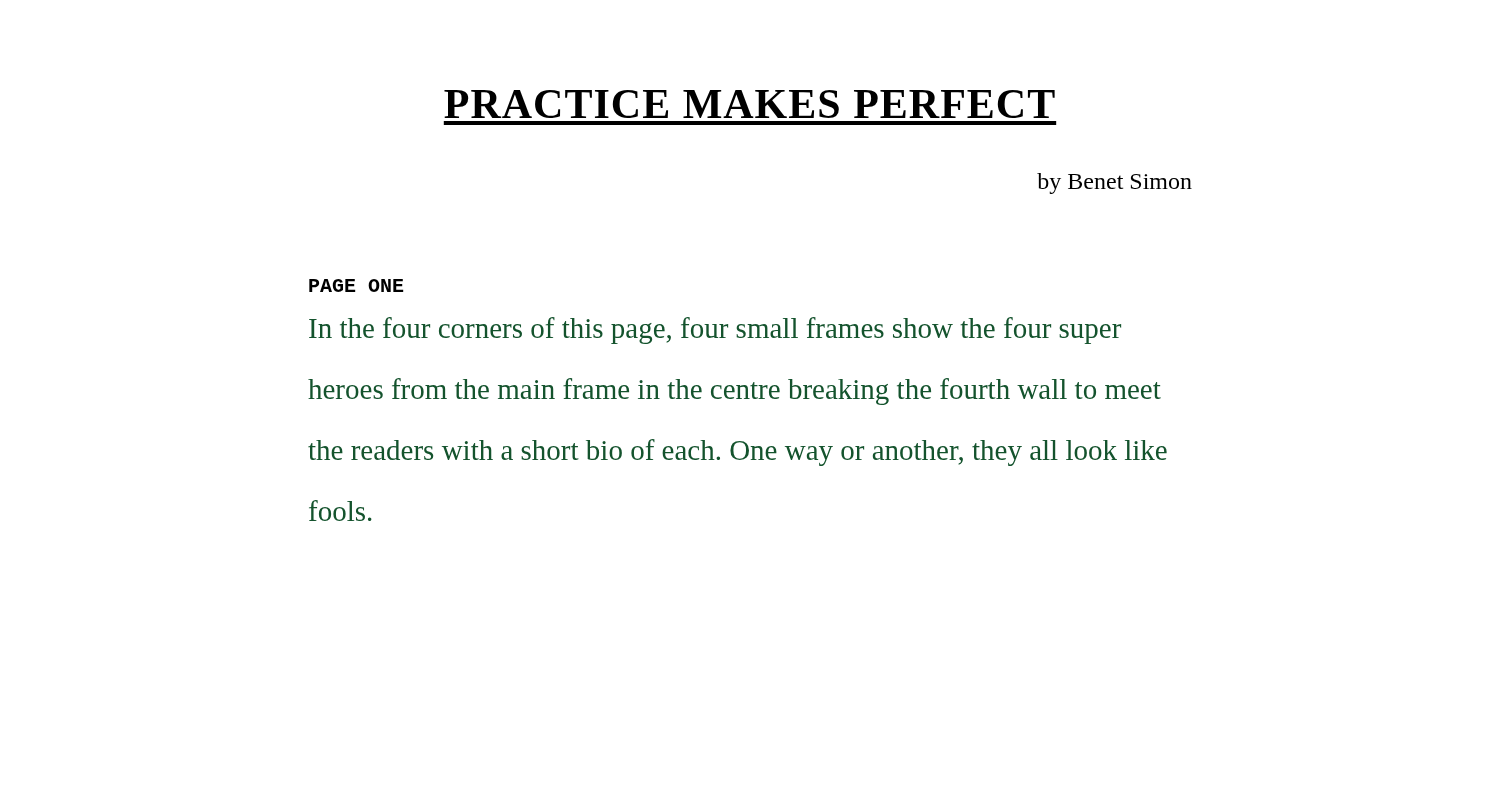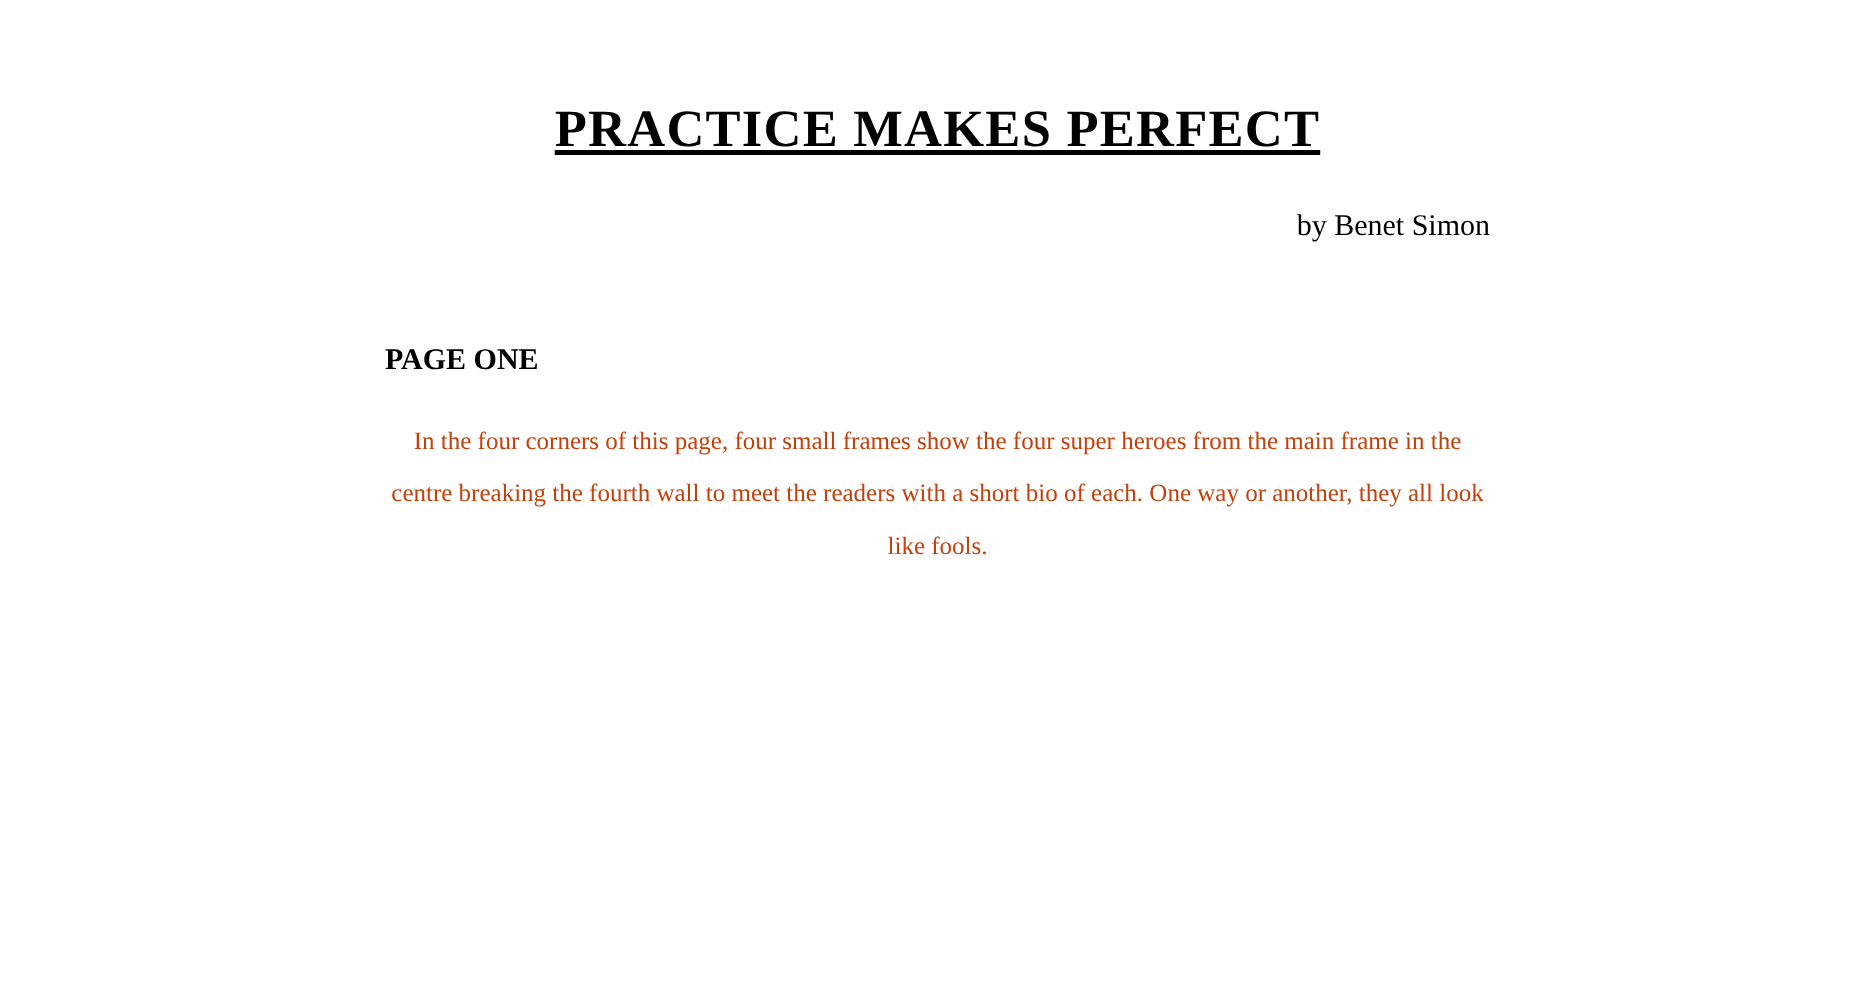--- a/index.html
+++ b/index.html
@@ -44,34 +44,32 @@
     .author-line {
       text-align: right;
       font-size: 24px;
       font-family: Georgia, 'Times New Roman', Times, serif;
       color: #000000;
       margin-top: 40px;
       margin-bottom: 80px;
     }
 
     .section-label {
-      font-size: 24px;
+      font-size: 20px;
       font-weight: 900;
-      font-family: Liberation Serif, serif;
+      font-family: Liberation Mono, monospace;
       color: #000000;
-      margin-bottom: 30px;
     }
 
     .body-text {
-      font-size: 20px;
+      font-size: 29px;
       font-family: Georgia, 'Times New Roman', Times, serif;
-      color: #c2410c;
+      color: #14532d;
       line-height: 2.1;
       max-width: 1180px;
-      text-align: center;
     }
   </style>
 </head>
 <body>
 
 <div class="page-container">
   <div class="title-section">
     <h1 class="main-title">PRACTICE MAKES PERFECT</h1>
     <p class="author-line">by Benet Simon</p>
   </div>

